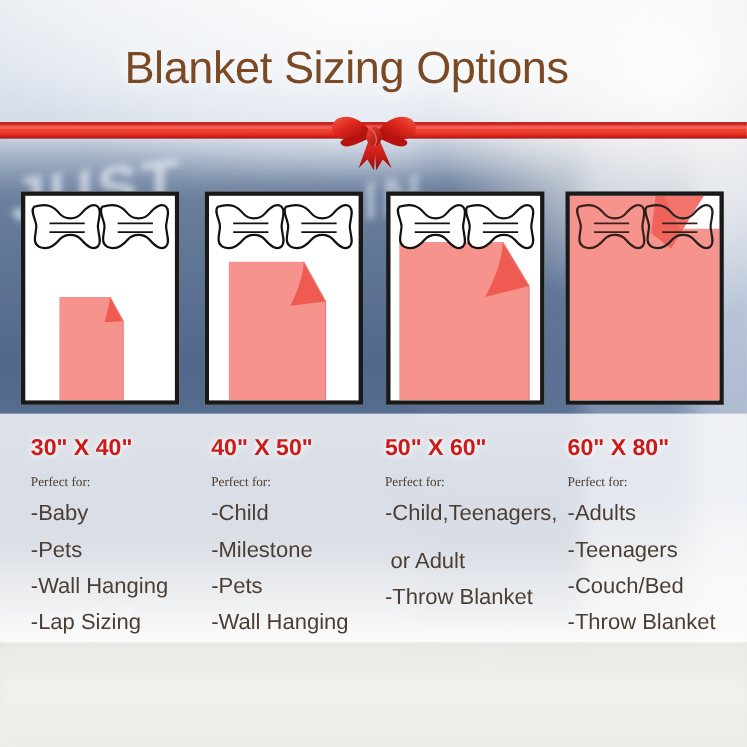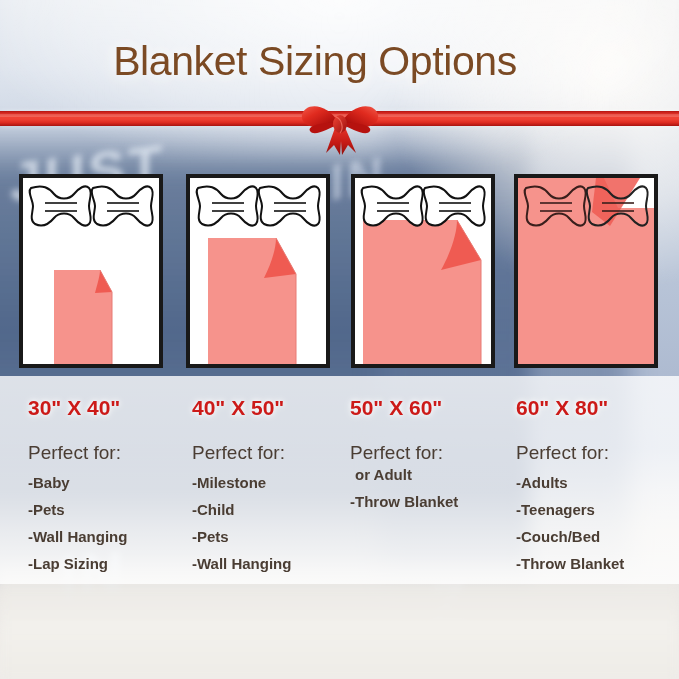--- a/index.html
+++ b/index.html
@@ -196,41 +196,40 @@
     font-size: 21px;
     font-weight: bold;
     color: #cc1a18;
     letter-spacing: 0px;
     margin: 0;
     padding-top: 20px;
     white-space: nowrap;
     text-shadow: 0 0 5px rgba(255,255,255,0.95), 0 0 10px rgba(255,255,255,0.85);
   }
   .perfect-label {
-    font-family: Liberation Sans, sans-serif;
-    font-size: 19px;
+    font-family: Liberation Serif, serif;
+    font-size: 12px;
     color: #4a3d33;
-    margin-top: 22px;
+    margin-top: 11px;
     white-space: nowrap;
   }
   .bullet-list {
     list-style: none;
     margin: 0;
     padding: 0;
   }
   .bullet-list li {
     font-family: "Liberation Sans", sans-serif;
-    font-size: 15px;
+    font-size: 20px;
     color: #4a3d33;
     margin-top: 10px;
     white-space: nowrap;
-    font-weight: bold;
   }
   .bullet-list li.cont {
-    margin-top: 2px;
+    margin-top: 20px;
     padding-left: 5px;
   }
 </style>
 </head>
 <body>
 
 <div id="stage">
 
   <div class="bg-base"></div>
   <div class="bg-sign"></div>
@@ -402,31 +401,32 @@
         <li>-Pets</li>
         <li>-Wall Hanging</li>
         <li>-Lap Sizing</li>
       </ul>
     </div>
 
     <div class="col c2">
       <div class="size-heading">40" X 50"</div>
       <div class="perfect-label">Perfect for:</div>
       <ul class="bullet-list">
+        <li>-Child</li>
         <li>-Milestone</li>
-        <li>-Child</li>
         <li>-Pets</li>
         <li>-Wall Hanging</li>
       </ul>
     </div>
 
     <div class="col c3">
       <div class="size-heading">50" X 60"</div>
       <div class="perfect-label">Perfect for:</div>
       <ul class="bullet-list">
+        <li>-Child,Teenagers,</li>
         <li class="cont"> or Adult</li>
         <li>-Throw Blanket</li>
       </ul>
     </div>
 
     <div class="col c4">
       <div class="size-heading">60" X 80"</div>
       <div class="perfect-label">Perfect for:</div>
       <ul class="bullet-list">
         <li>-Adults</li>

